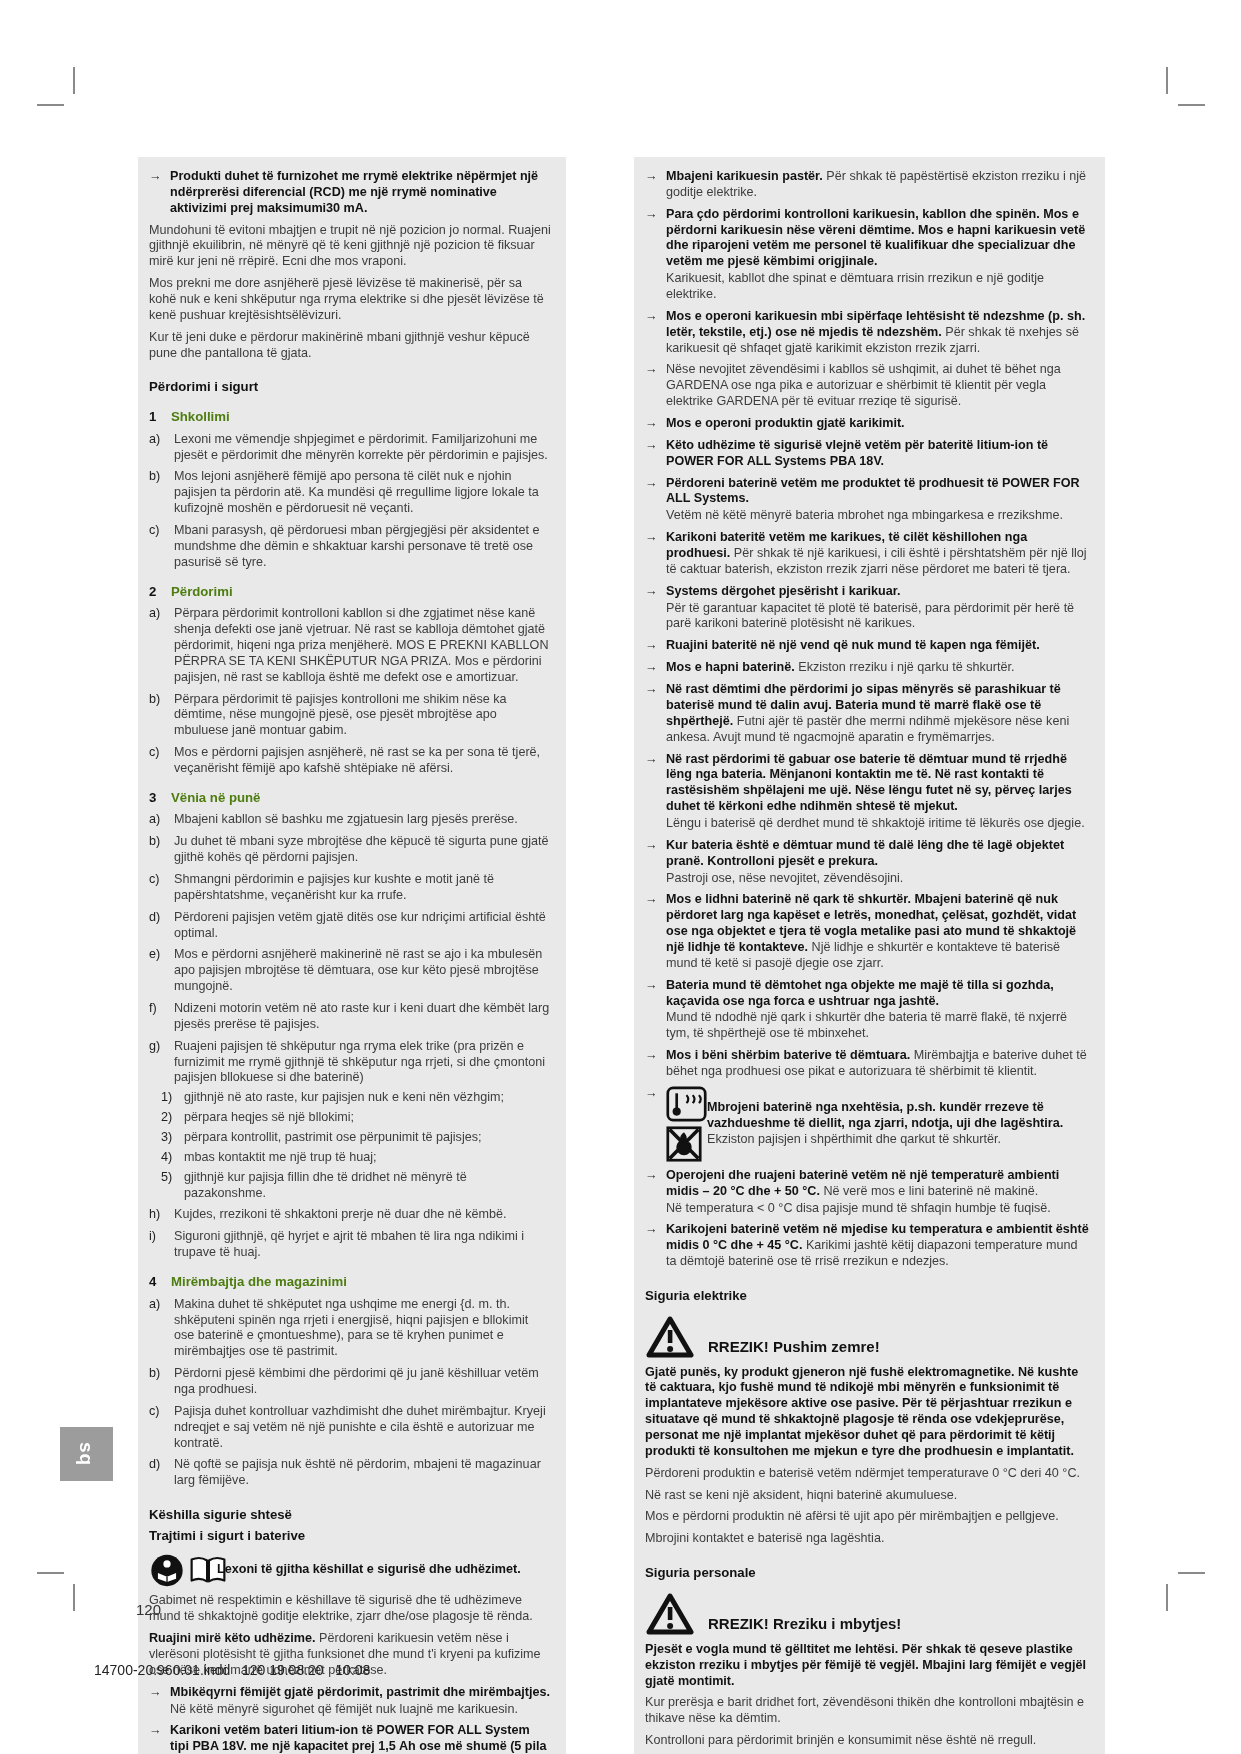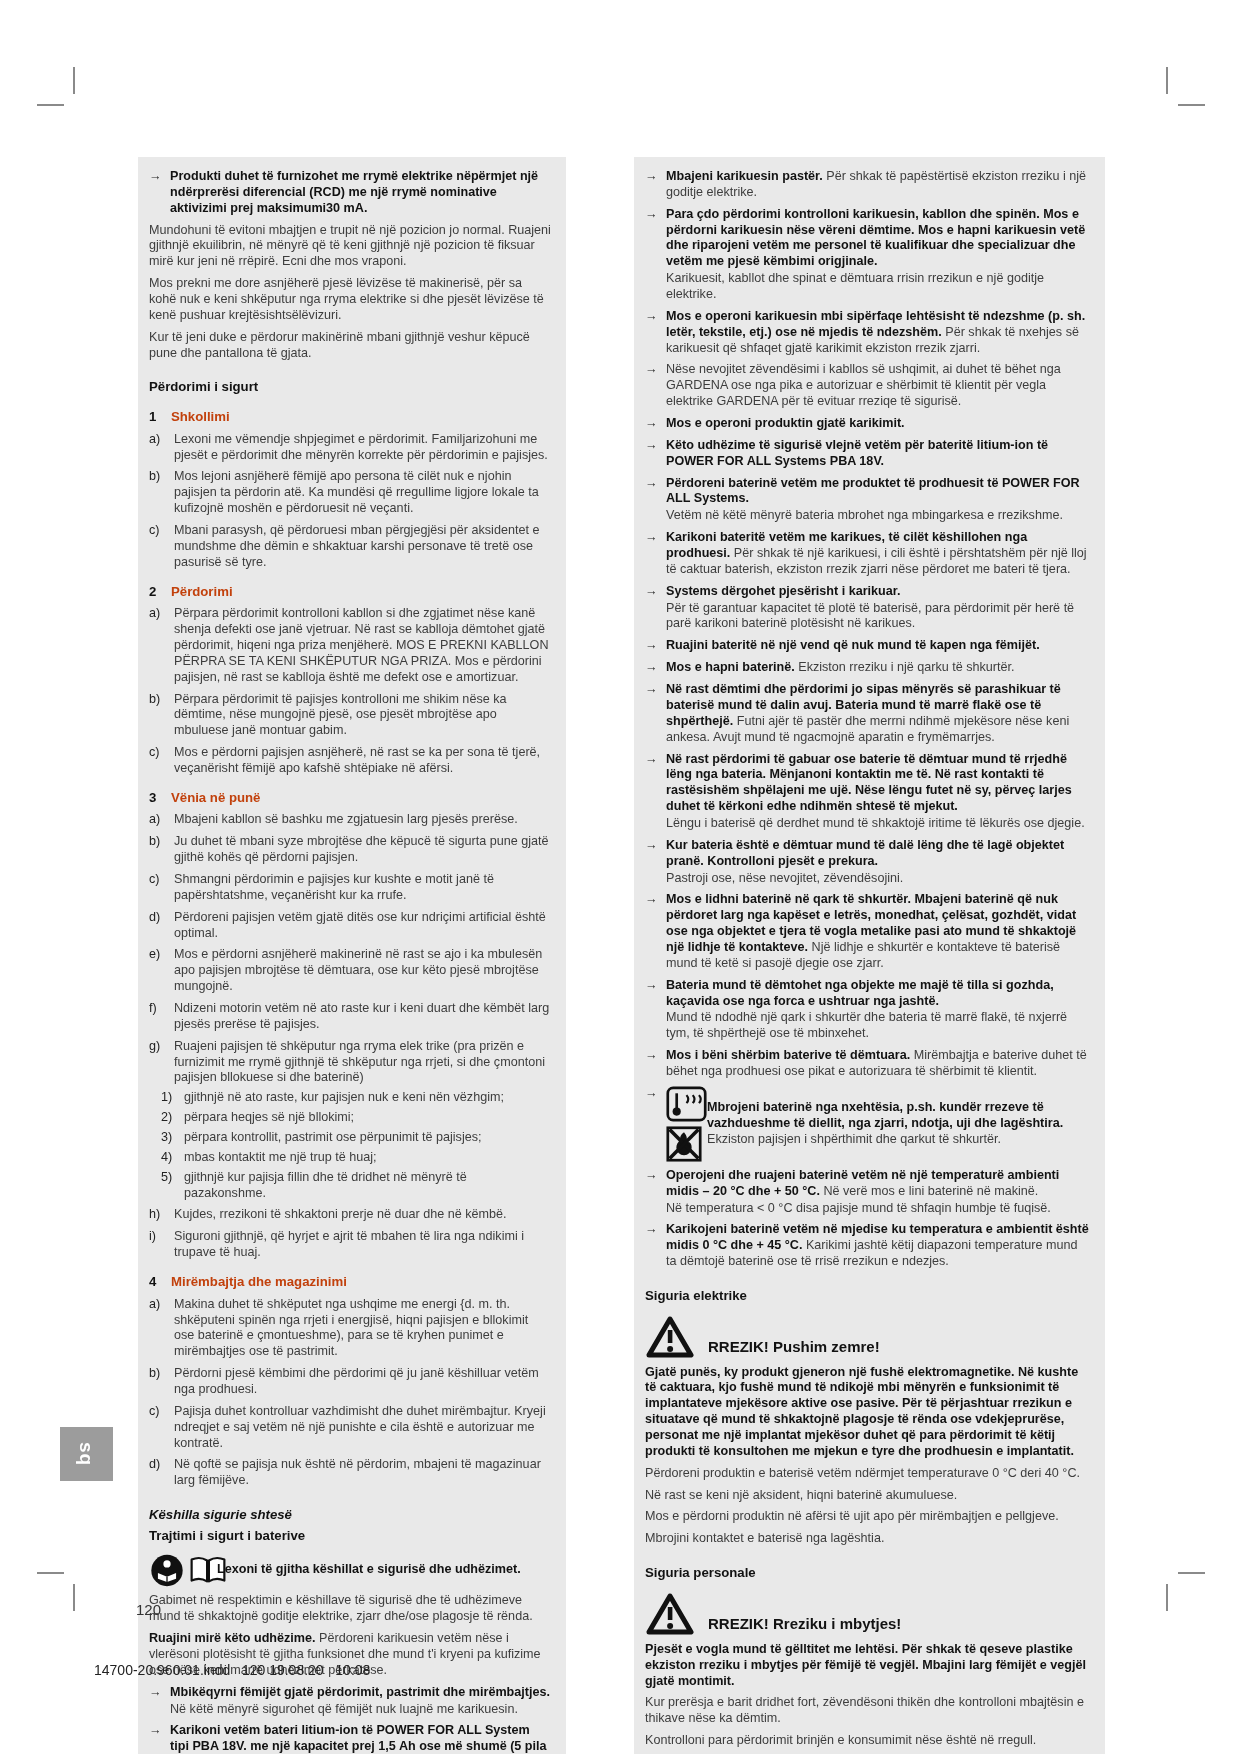--- a/index.html
+++ b/index.html
@@ -15,24 +15,24 @@
   .blk{margin-top:6px;}
   .row{display:flex;}
   .marker{flex:0 0 21px;color:#222;}
   .li .marker{flex:0 0 25px;}
   .pli{padding-left:12px;margin-top:4px;}
   .pli .marker{flex:0 0 23px;}
   .body{flex:1;}
   .sub{padding-left:21px;margin-top:1px;}
   .h{font-weight:bold;color:#121212;font-size:13.2px;margin-top:18px;}
   .h2{margin-top:4px;}
-  .hi{font-style:italic;}
+  .hi{}
   .num{margin-top:13px;font-size:13.2px;}
   .num .marker{font-weight:bold;color:#121212;flex:0 0 22px;}
-  .num .body{font-weight:bold;color:#c2410c;}
+  .num .body{font-weight:bold;color:#4d7c0f;}
   .warn{display:flex;align-items:flex-end;gap:13px;margin-top:10px;}
   .warntitle{font-weight:bold;color:#121212;font-size:15px;padding-bottom:2px;}
   .iconline{display:flex;align-items:center;gap:3px;margin-top:10px;}
   .iconline .ilt{padding-bottom:1px;margin-left:-14px;}
   .withicon{display:flex;align-items:center;}
   .icostack{display:flex;flex-direction:column;gap:4px;flex:0 0 auto;}
   .icon{display:inline-block;line-height:0;flex:0 0 auto;}
   .langtab{position:absolute;left:60px;top:1427px;width:53px;height:54px;background:#9c9c9c;
            display:flex;align-items:center;justify-content:center;}
   .langtab span{display:inline-block;transform:rotate(90deg);color:#ffffff;

